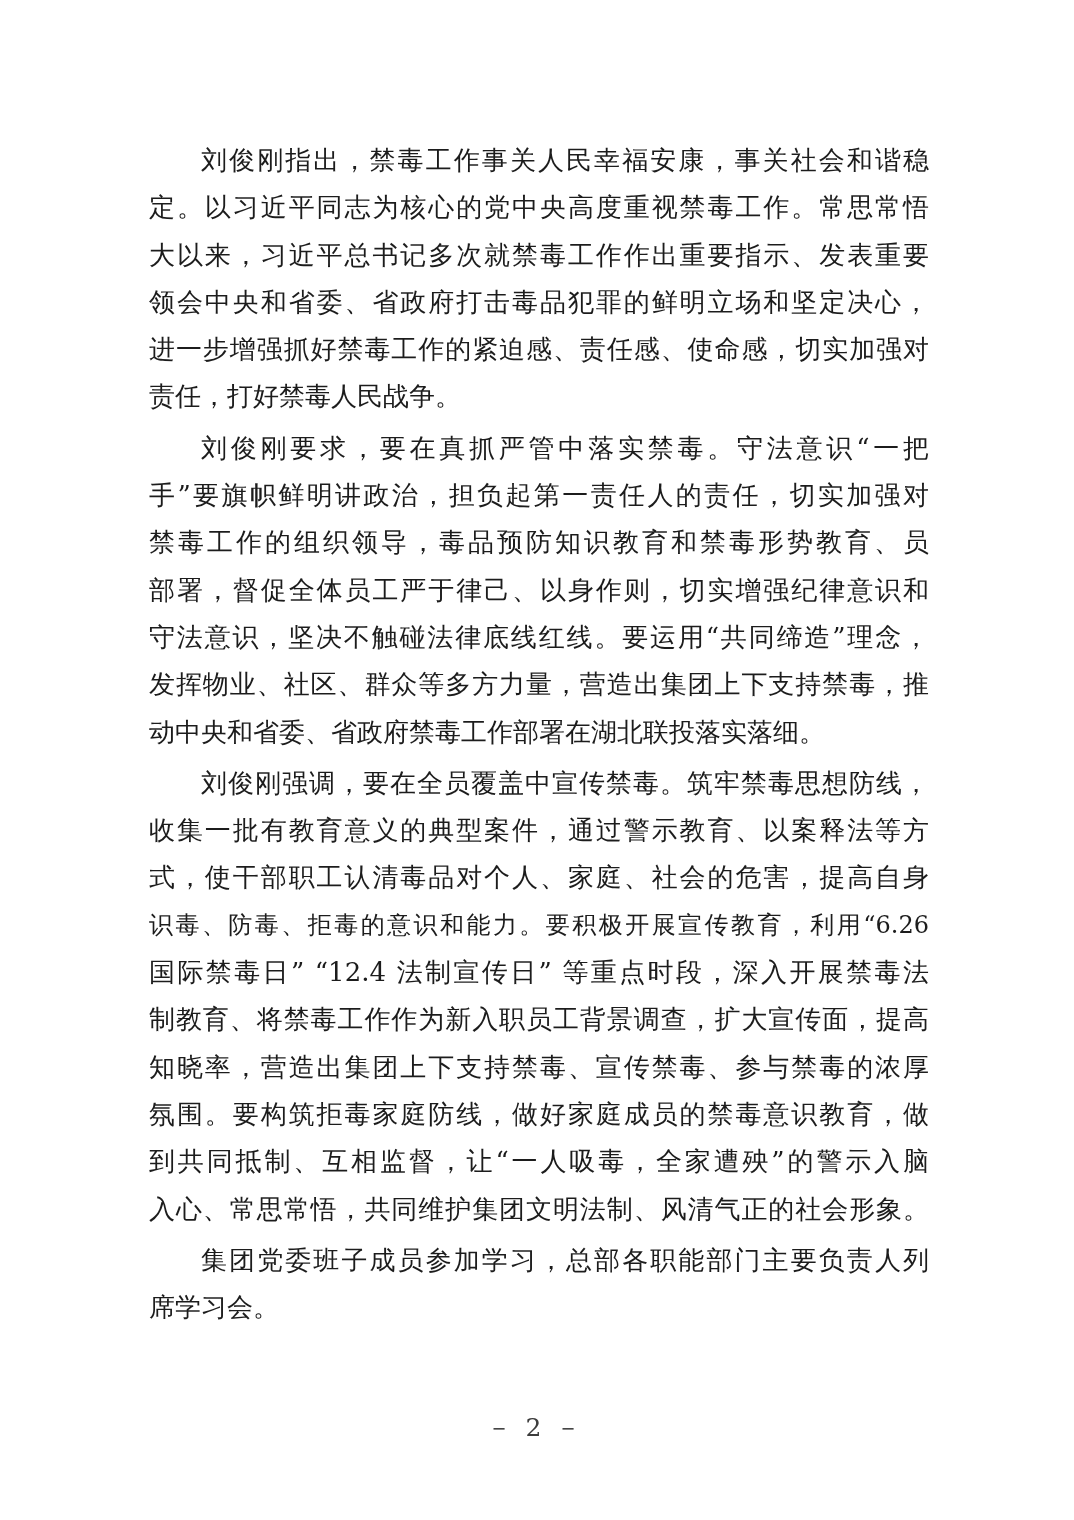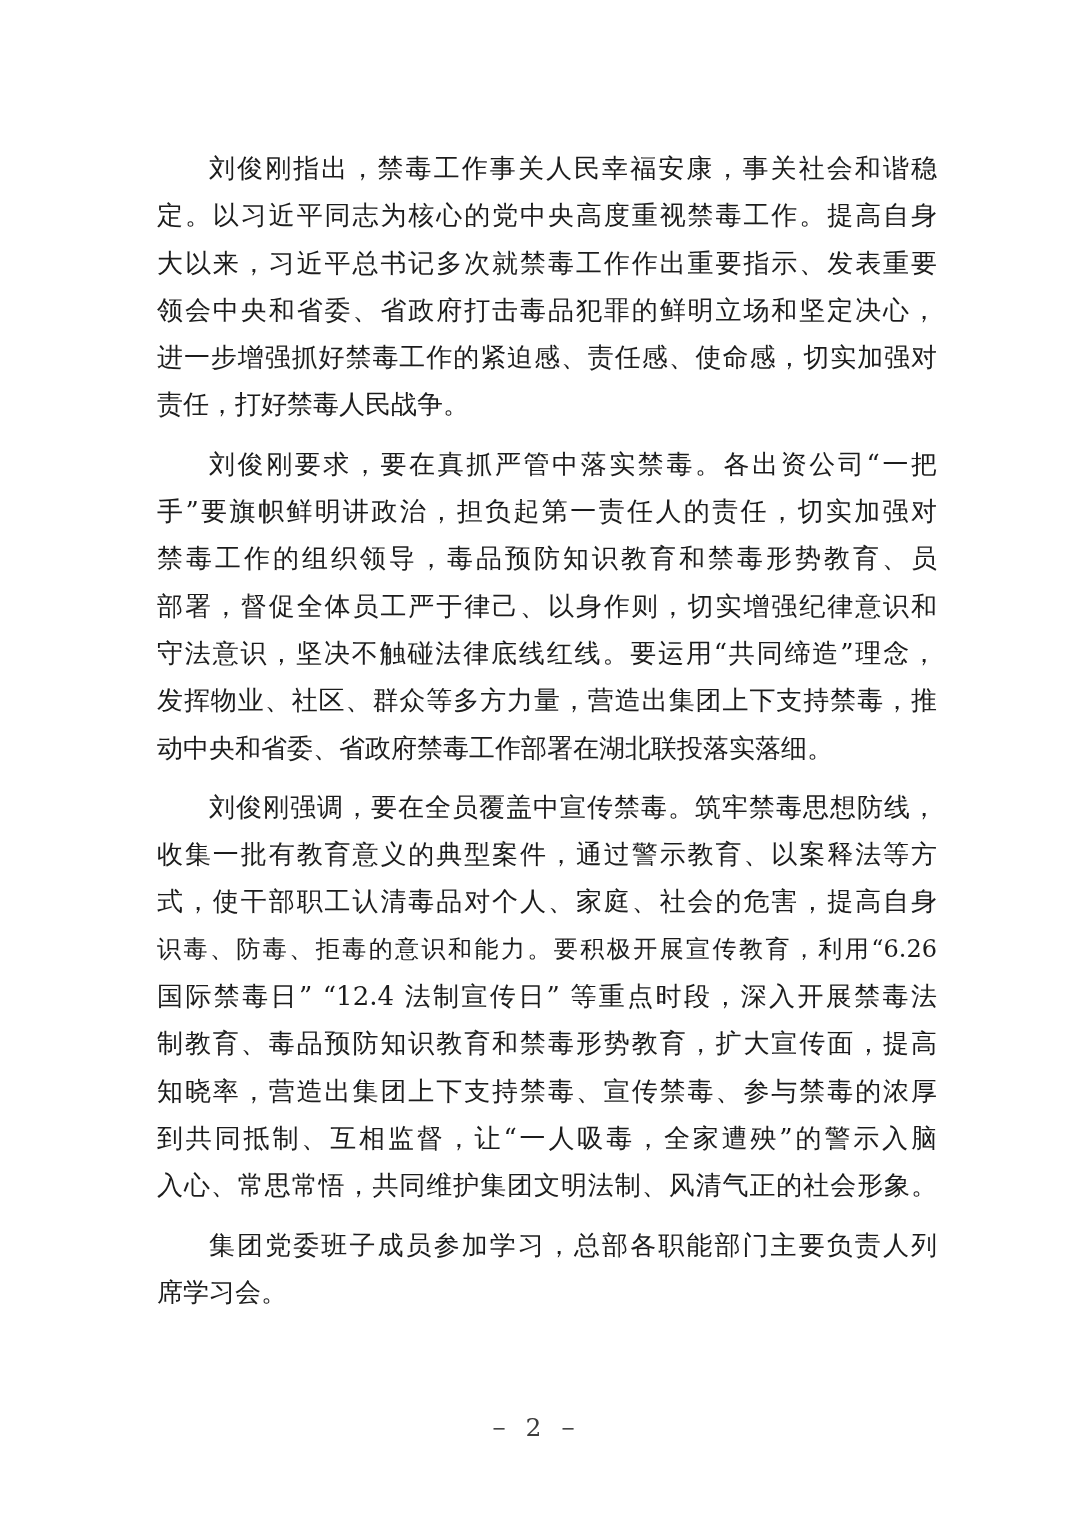--- a/index.html
+++ b/index.html
@@ -15,21 +15,21 @@
     overflow: hidden;
     font-family: "DejaVu Serif", "Liberation Serif", serif;
   }
   .textblock {
     position: absolute;
     left: 145px;
     top: 133px;
     width: 780px;
   }
   .para {
-    margin: 12px;
+    margin: 4px;
     padding: 0;
   }
   .line {
     display: block;
     width: 780px;
     height: 47.3px;
     line-height: 47.3px;
     font-size: 26px;
     color: #1c1c1c;
     text-align: justify;
@@ -66,45 +66,46 @@
 </style>
 </head>
 <body>
 
 <div class="sheet">
 
   <div class="textblock">
 
     <div class="para">
       <span class="line first">刘俊刚指出，禁毒工作事关人民幸福安康，事关社会和谐稳</span>
-      <span class="line">定。以习近平同志为核心的党中央高度重视禁毒工作。提高自身</span>
+      <span class="line">定。以习近平同志为核心的党中央高度重视禁毒工作。常思常悟</span>
       <span class="line">大以来，习近平总书记多次就禁毒工作作出重要指示、发表重要</span>
       <span class="line">领会中央和省委、省政府打击毒品犯罪的鲜明立场和坚定决心，</span>
       <span class="line">进一步增强抓好禁毒工作的紧迫感、责任感、使命感，切实加强对</span>
       <span class="line pe">责任，打好禁毒人民战争。</span>
     </div>
 
     <div class="para">
-      <span class="line first">刘俊刚要求，要在真抓严管中落实禁毒。各出资公司“一把</span>
+      <span class="line first">刘俊刚要求，要在真抓严管中落实禁毒。守法意识“一把</span>
       <span class="line">手”要旗帜鲜明讲政治，担负起第一责任人的责任，切实加强对</span>
       <span class="line">禁毒工作的组织领导，毒品预防知识教育和禁毒形势教育、员</span>
       <span class="line">部署，督促全体员工严于律己、以身作则，切实增强纪律意识和</span>
       <span class="line">守法意识，坚决不触碰法律底线红线。要运用“共同缔造”理念，</span>
       <span class="line">发挥物业、社区、群众等多方力量，营造出集团上下支持禁毒，推</span>
       <span class="line pe">动中央和省委、省政府禁毒工作部署在湖北联投落实落细。</span>
     </div>
 
     <div class="para">
       <span class="line first">刘俊刚强调，要在全员覆盖中宣传禁毒。筑牢禁毒思想防线，</span>
       <span class="line">收集一批有教育意义的典型案件，通过警示教育、以案释法等方</span>
       <span class="line">式，使干部职工认清毒品对个人、家庭、社会的危害，提高自身</span>
       <span class="line tight">识毒、防毒、拒毒的意识和能力。要积极开展宣传教育，利用“6.26</span>
       <span class="line">国际禁毒日” “12.4 法制宣传日” 等重点时段，深入开展禁毒法</span>
-      <span class="line">制教育、毒品预防知识教育和禁毒形势教育，扩大宣传面，提高</span>
+      <span class="line">制教育、将禁毒工作作为新入职员工背景调查，扩大宣传面，提高</span>
       <span class="line">知晓率，营造出集团上下支持禁毒、宣传禁毒、参与禁毒的浓厚</span>
+      <span class="line">氛围。要构筑拒毒家庭防线，做好家庭成员的禁毒意识教育，做</span>
       <span class="line">到共同抵制、互相监督，让“一人吸毒，全家遭殃”的警示入脑</span>
       <span class="line">入心、常思常悟，共同维护集团文明法制、风清气正的社会形象。</span>
     </div>
 
     <div class="para">
       <span class="line first">集团党委班子成员参加学习，总部各职能部门主要负责人列</span>
       <span class="line pe">席学习会。</span>
     </div>
 
   </div>

